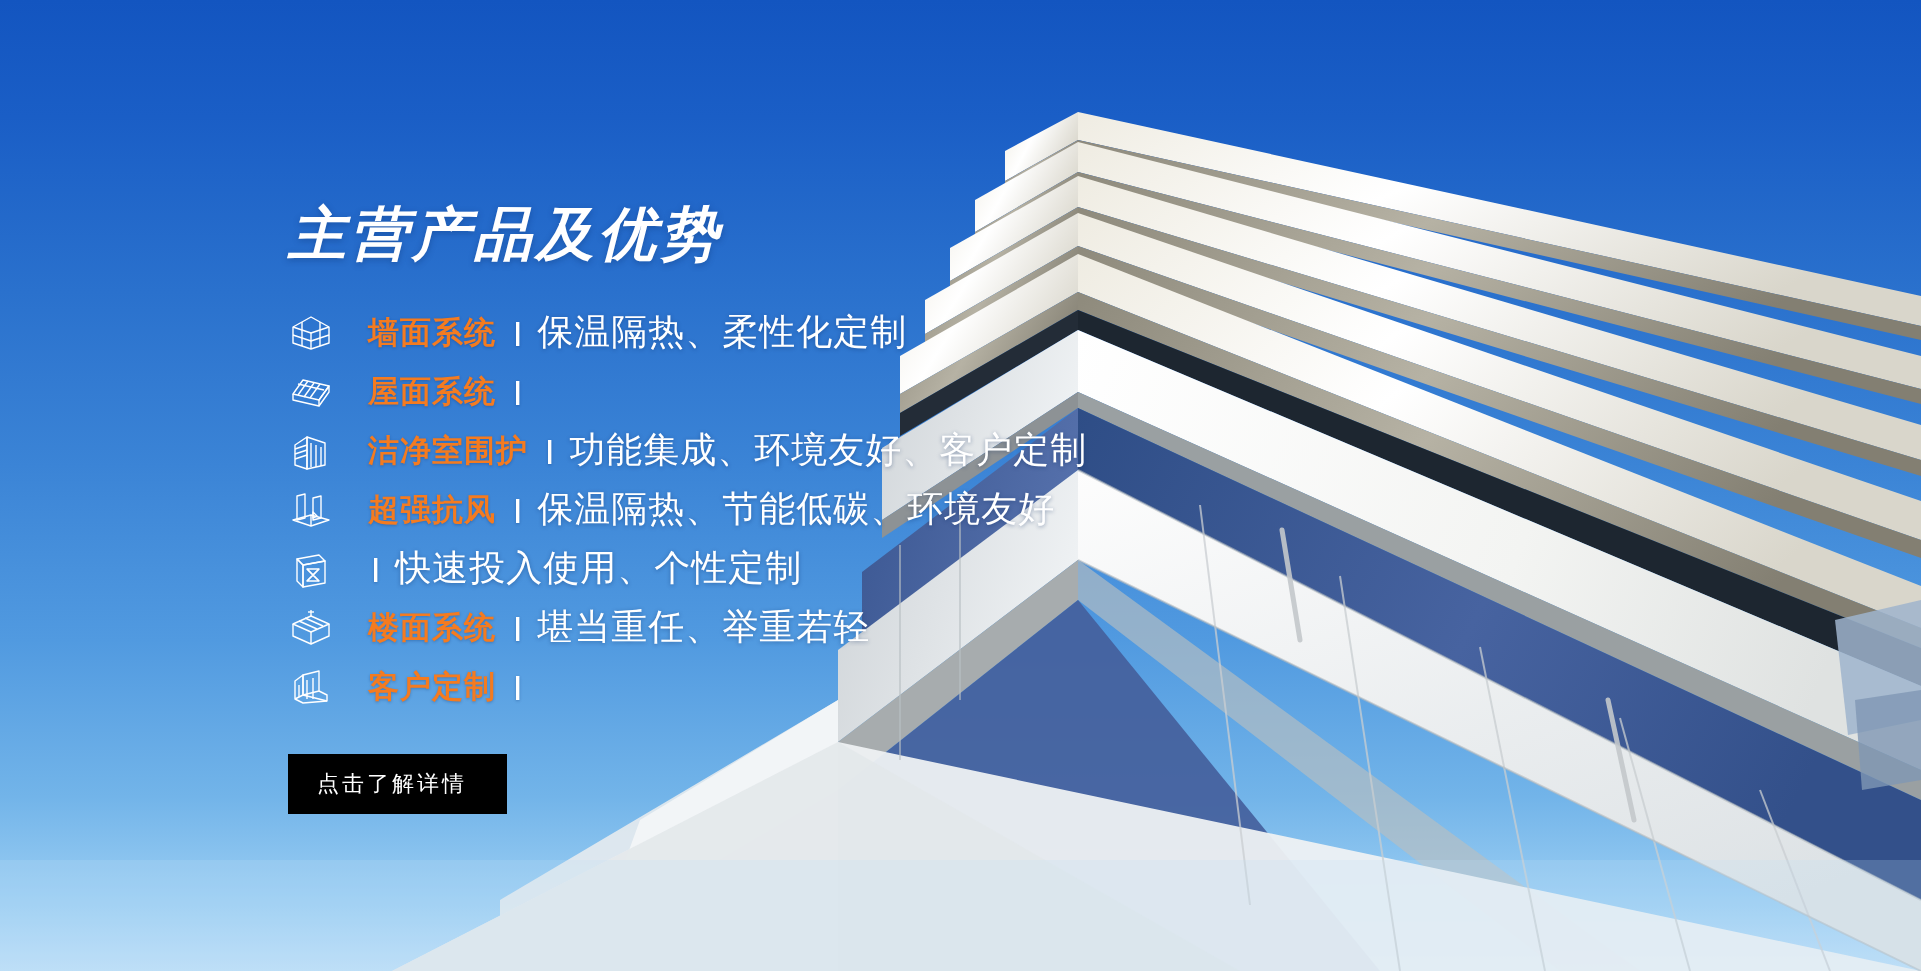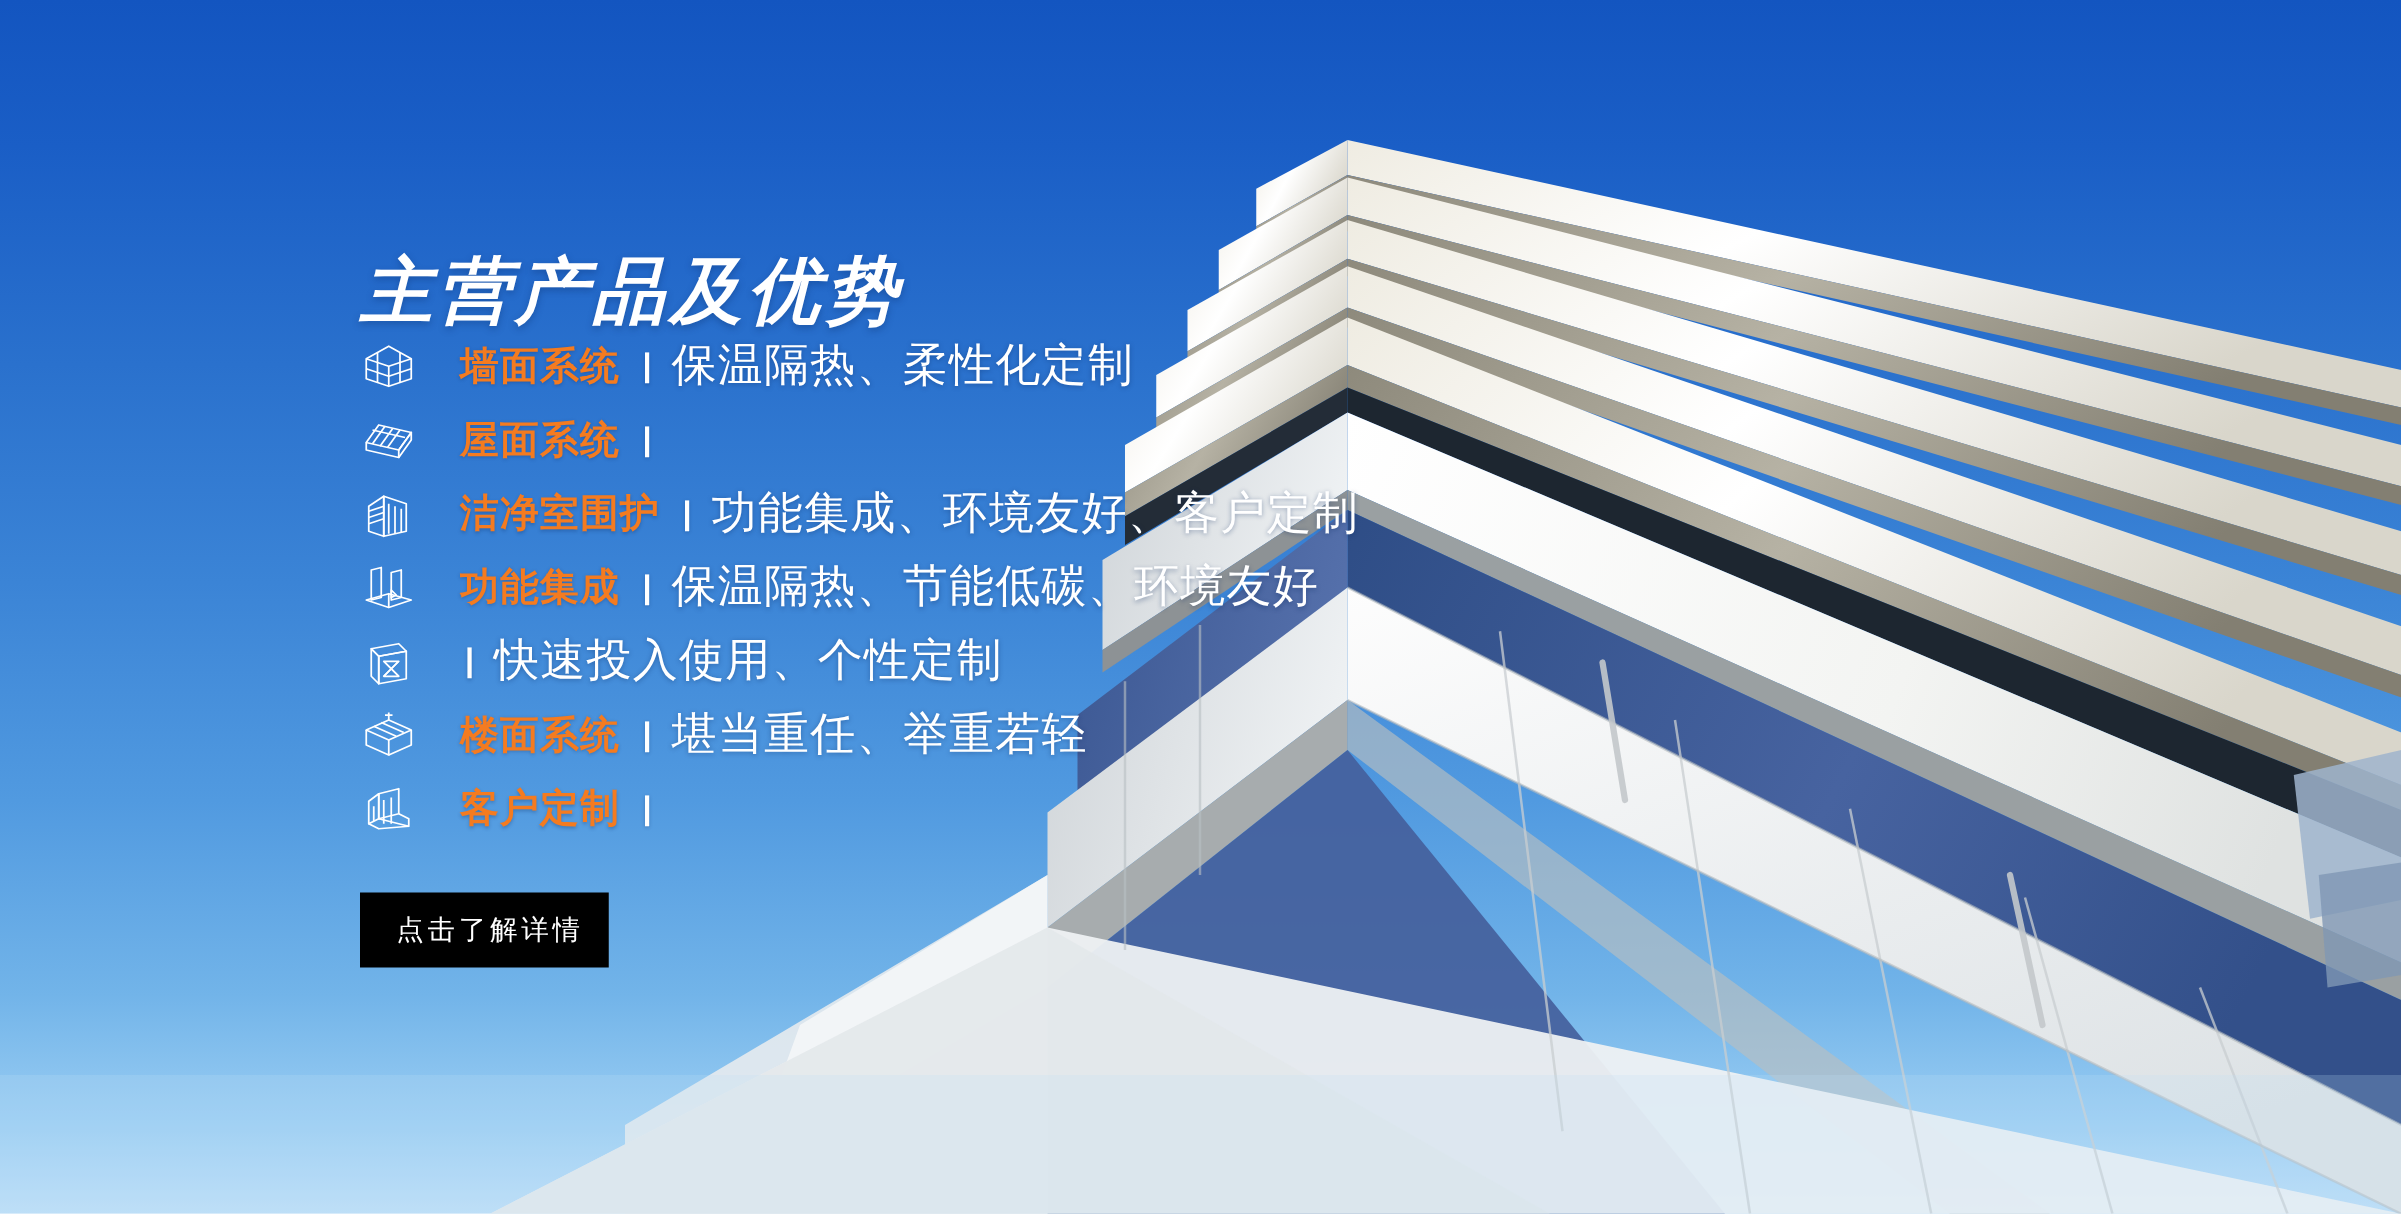--- a/index.html
+++ b/index.html
@@ -40,20 +40,21 @@
   }
 
   #headline{
     font-size:58px;
     font-weight:bold;
     font-style:italic;
     color:#ffffff;
     letter-spacing:4px;
     line-height:1;
     text-shadow:0 2px 6px rgba(8,44,104,.35);
+    margin-bottom:40px;
     white-space:nowrap;
   }
 
   .feature-list{ list-style:none; }
 
   .feature-row{
     display:flex;
     align-items:center;
     height:59px;
     white-space:nowrap;
@@ -94,21 +95,21 @@
     text-shadow:0 1px 4px rgba(10,40,95,.40);
   }
 
   #cta-button{
     display:inline-block;
     margin-top:38px;
     background:#000000;
     color:#ffffff;
     font-size:22px;
     letter-spacing:3px;
-    padding:15px 20px 15px 29px;
+    padding:15px 40px 15px 29px;
     border:none;
     cursor:pointer;
     font-family:inherit;
   }
 </style>
 </head>
 <body>
 
 <div id="banner">
 
@@ -297,21 +298,21 @@
       <li class="feature-row">
         <span class="feature-icon">
           <svg width="44" height="40" viewBox="0 0 44 40" fill="none" stroke="#ffffff" stroke-width="1.4" stroke-linejoin="round">
             <path d="M8 6 L16 4 L16 28 L8 30 Z"></path>
             <path d="M24 8 L32 6 L32 28 L24 30 Z"></path>
             <path d="M4 30 L22 36 L40 30 L22 25 Z"></path>
             <path d="M22 36 L22 25"></path>
             <path d="M24 22 L28 26 L24 28 Z"></path>
           </svg>
         </span>
-        <span class="feature-name">功能集成</span>
+        <span class="feature-name">超强抗风</span>
         <span class="feature-sep">|</span>
         <span class="feature-desc">保温隔热、节能低碳、环境友好</span>
       </li>
 
       <li class="feature-row">
         <span class="feature-icon">
           <svg width="44" height="40" viewBox="0 0 44 40" fill="none" stroke="#ffffff" stroke-width="1.4" stroke-linejoin="round">
             <path d="M8 10 L30 6 L36 12 L14 16 Z"></path>
             <path d="M8 10 L8 32 L14 38 L14 16 Z"></path>
             <path d="M14 16 L36 12 L36 34 L14 38 Z"></path>

